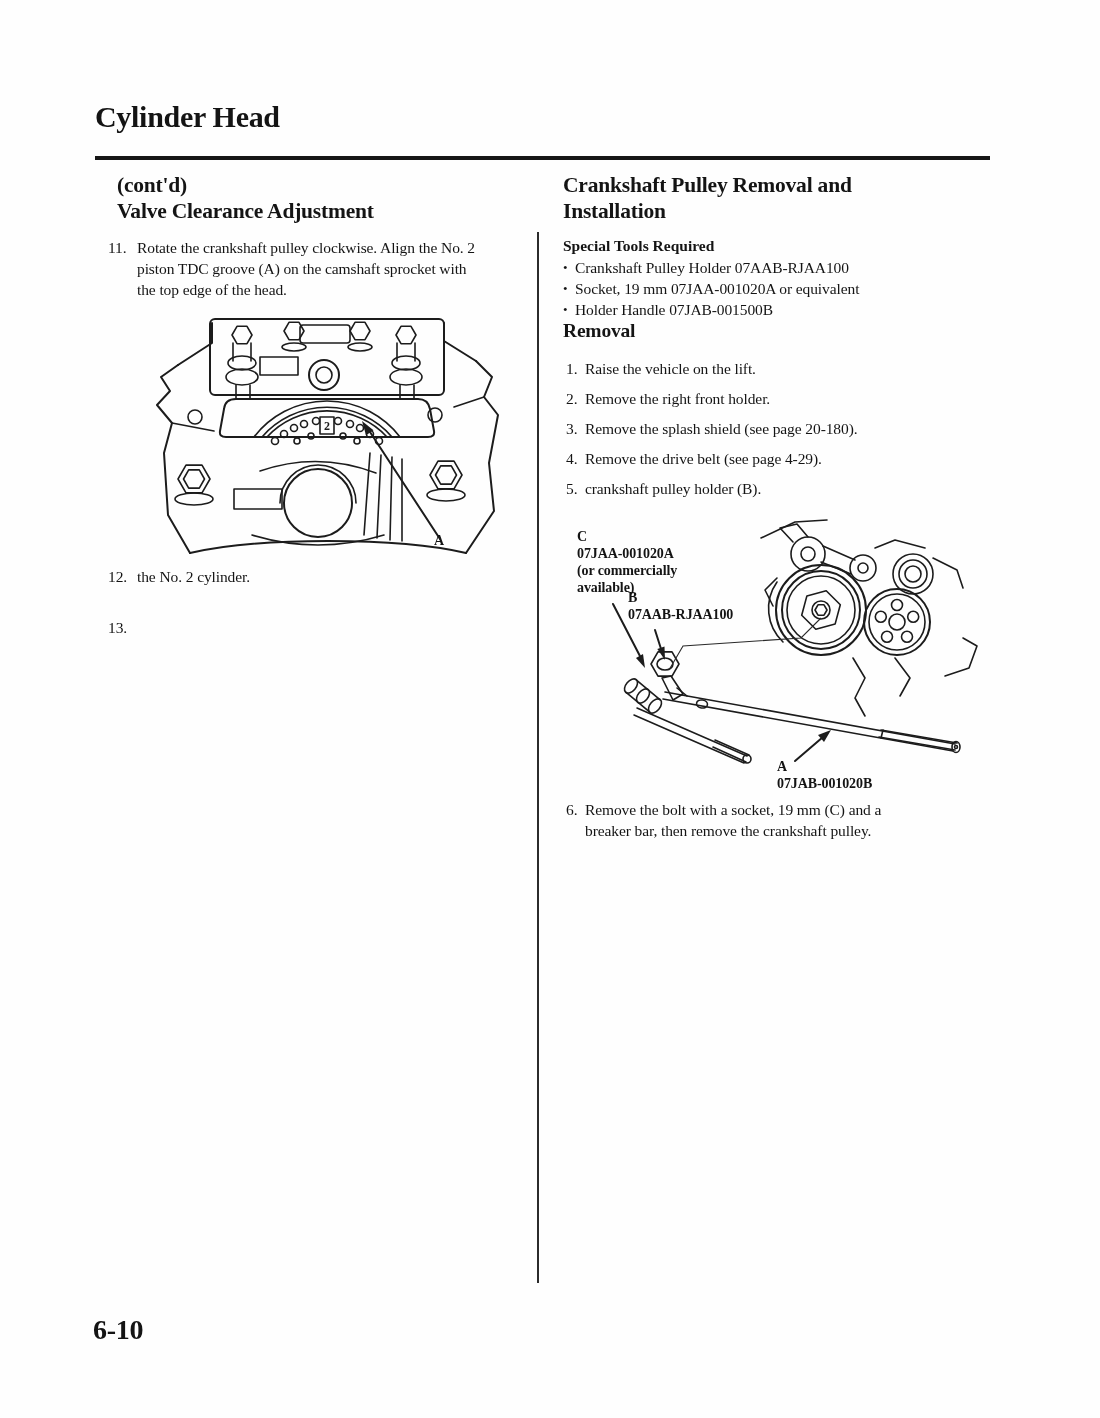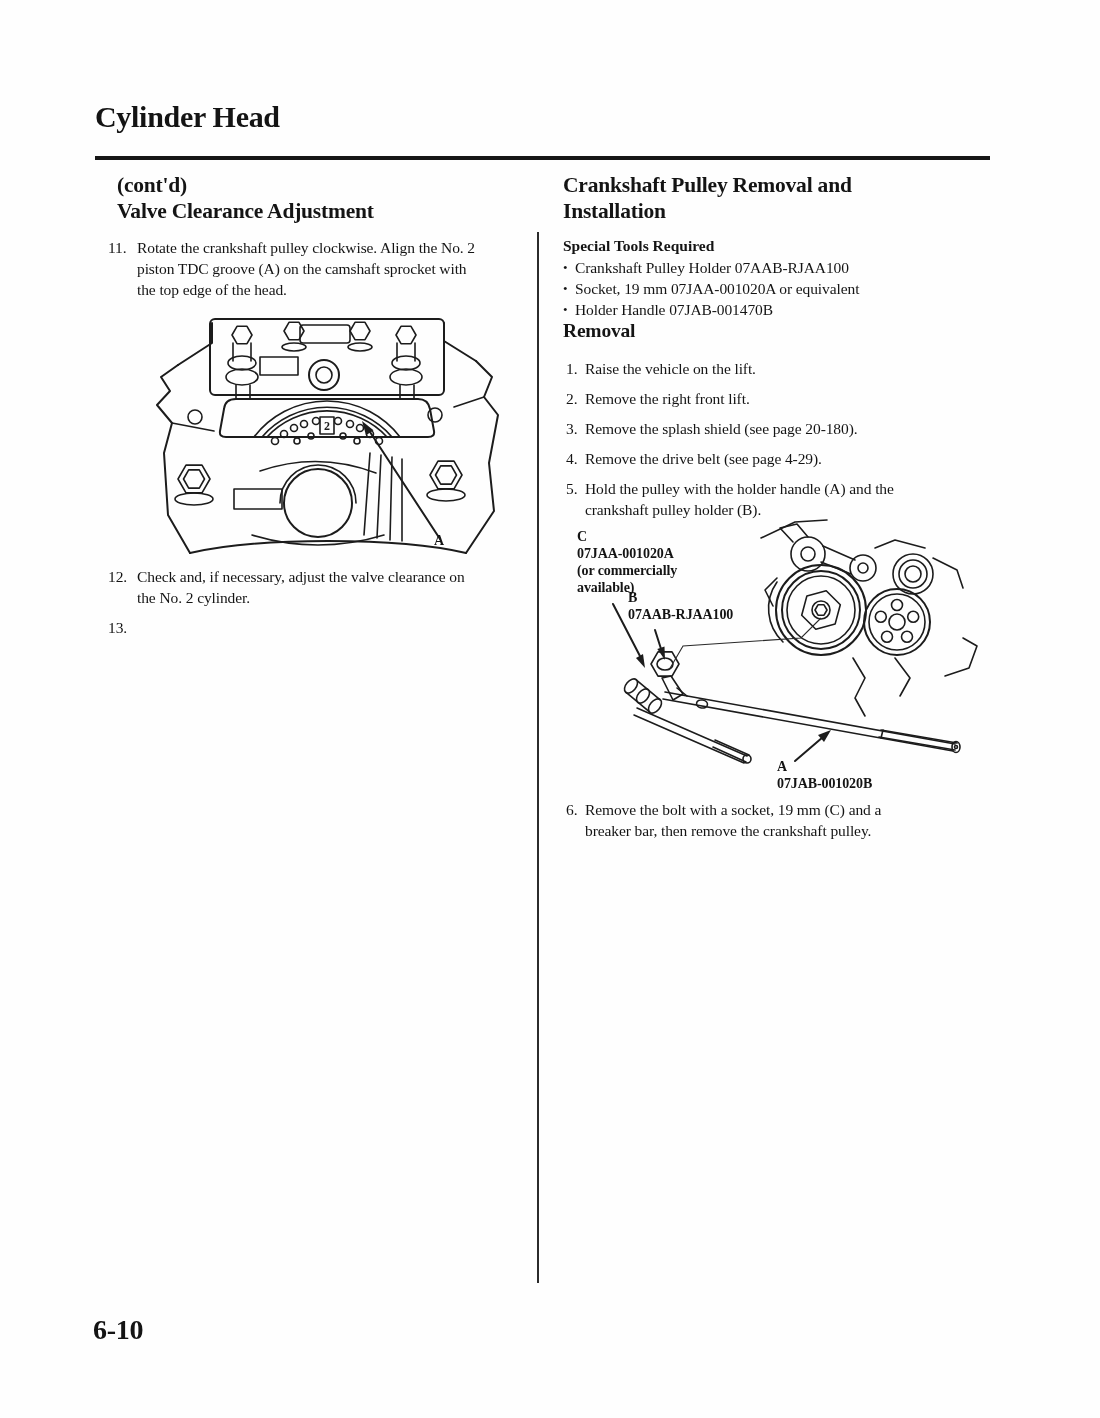--- a/index.html
+++ b/index.html
@@ -157,21 +157,20 @@
 
       <line class="ln" x1="292" y1="236" x2="222" y2="129"></line>
       <polygon class="fillb" points="214,118 225.5,127.2 218,132.2"></polygon>
     </svg>
     <div class="fig-label" style="left:286px;top:229px;">A</div>
   </div>
 
   <div class="abs body-txt step" style="left:108px;top:566px;width:425px;">
     <div class="num numw-left">12.</div>
     <div>
-      <div>Check and, if necessary, adjust the valve clearance on</div>
       <div>the No. 2 cylinder.</div>
     </div>
   </div>
 
   <div class="abs body-txt step" style="left:108px;top:617px;width:425px;">
     <div class="num numw-left">13.</div>
   </div>
 
   <div class="abs sec-heading right-heading">
     <div>Crankshaft Pulley Removal and</div>
@@ -184,54 +183,53 @@
     <div class="tool-item">
       <span class="bullet">•</span>
       <span>Crankshaft Pulley Holder 07AAB-RJAA100</span>
     </div>
     <div class="tool-item">
       <span class="bullet">•</span>
       <span>Socket, 19 mm 07JAA-001020A or equivalent</span>
     </div>
     <div class="tool-item">
       <span class="bullet">•</span>
-      <span>Holder Handle 07JAB-001470B</span>
+      <span>Holder Handle 07JAB-001500B</span>
     </div>
   </div>
 
   <div class="abs removal-head">Removal</div>
 
   <div class="abs body-txt step" style="left:566px;top:358px;width:420px;">
     <div class="num numw-right">1.</div>
     <div>
       <div>Raise the vehicle on the lift.</div>
     </div>
   </div>
   <div class="abs body-txt step" style="left:566px;top:388px;width:420px;">
     <div class="num numw-right">2.</div>
     <div>
-      <div>Remove the right front lift.</div>
+      <div>Remove the right front holder.</div>
     </div>
   </div>
   <div class="abs body-txt step" style="left:566px;top:418px;width:420px;">
     <div class="num numw-right">3.</div>
     <div>
       <div>Remove the splash shield (see page 20-180).</div>
     </div>
   </div>
   <div class="abs body-txt step" style="left:566px;top:448px;width:420px;">
     <div class="num numw-right">4.</div>
     <div>
       <div>Remove the drive belt (see page 4-29).</div>
     </div>
   </div>
   <div class="abs body-txt step" style="left:566px;top:478px;width:420px;">
     <div class="num numw-right">5.</div>
     <div>
-      <div>Hold the pulley with the holder handle (A) and the</div>
       <div>crankshaft pulley holder (B).</div>
     </div>
   </div>
 
   <div class="fig" style="left:565px;top:518px;width:435px;height:278px;">
     <svg width="435" height="278" viewBox="0 0 435 278">
 
       <g class="ln15">
         <path d="M 196,20 L 230,4 L 262,2"></path>
         <path d="M 310,30 L 330,22 L 360,30"></path>

